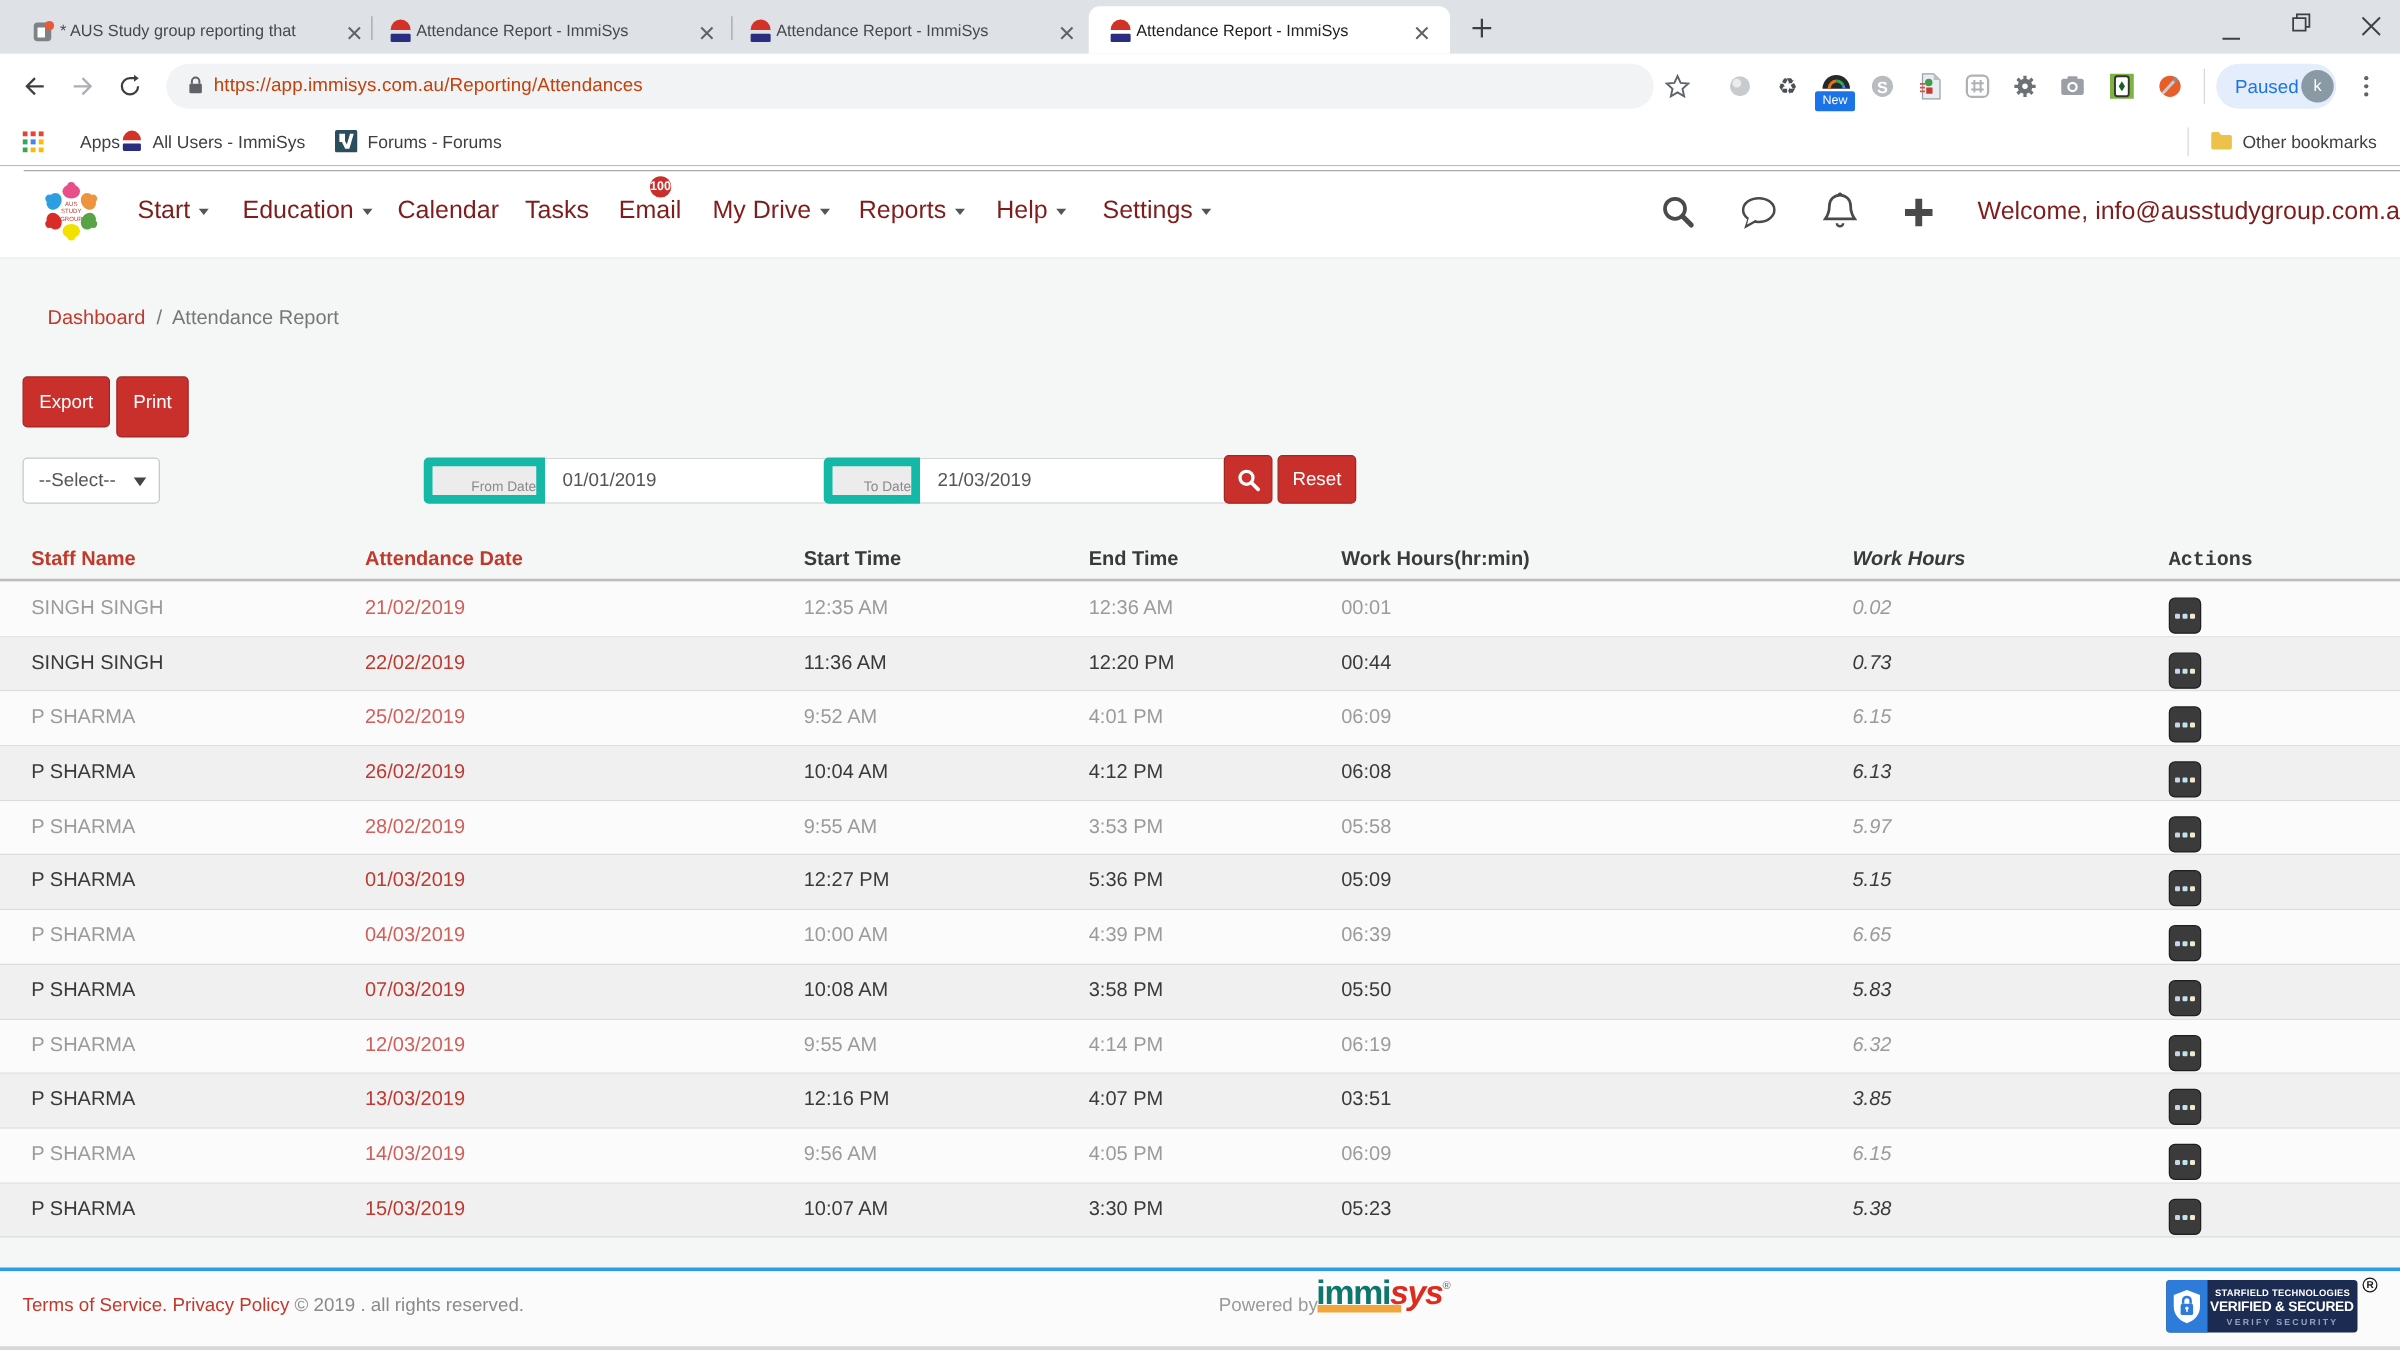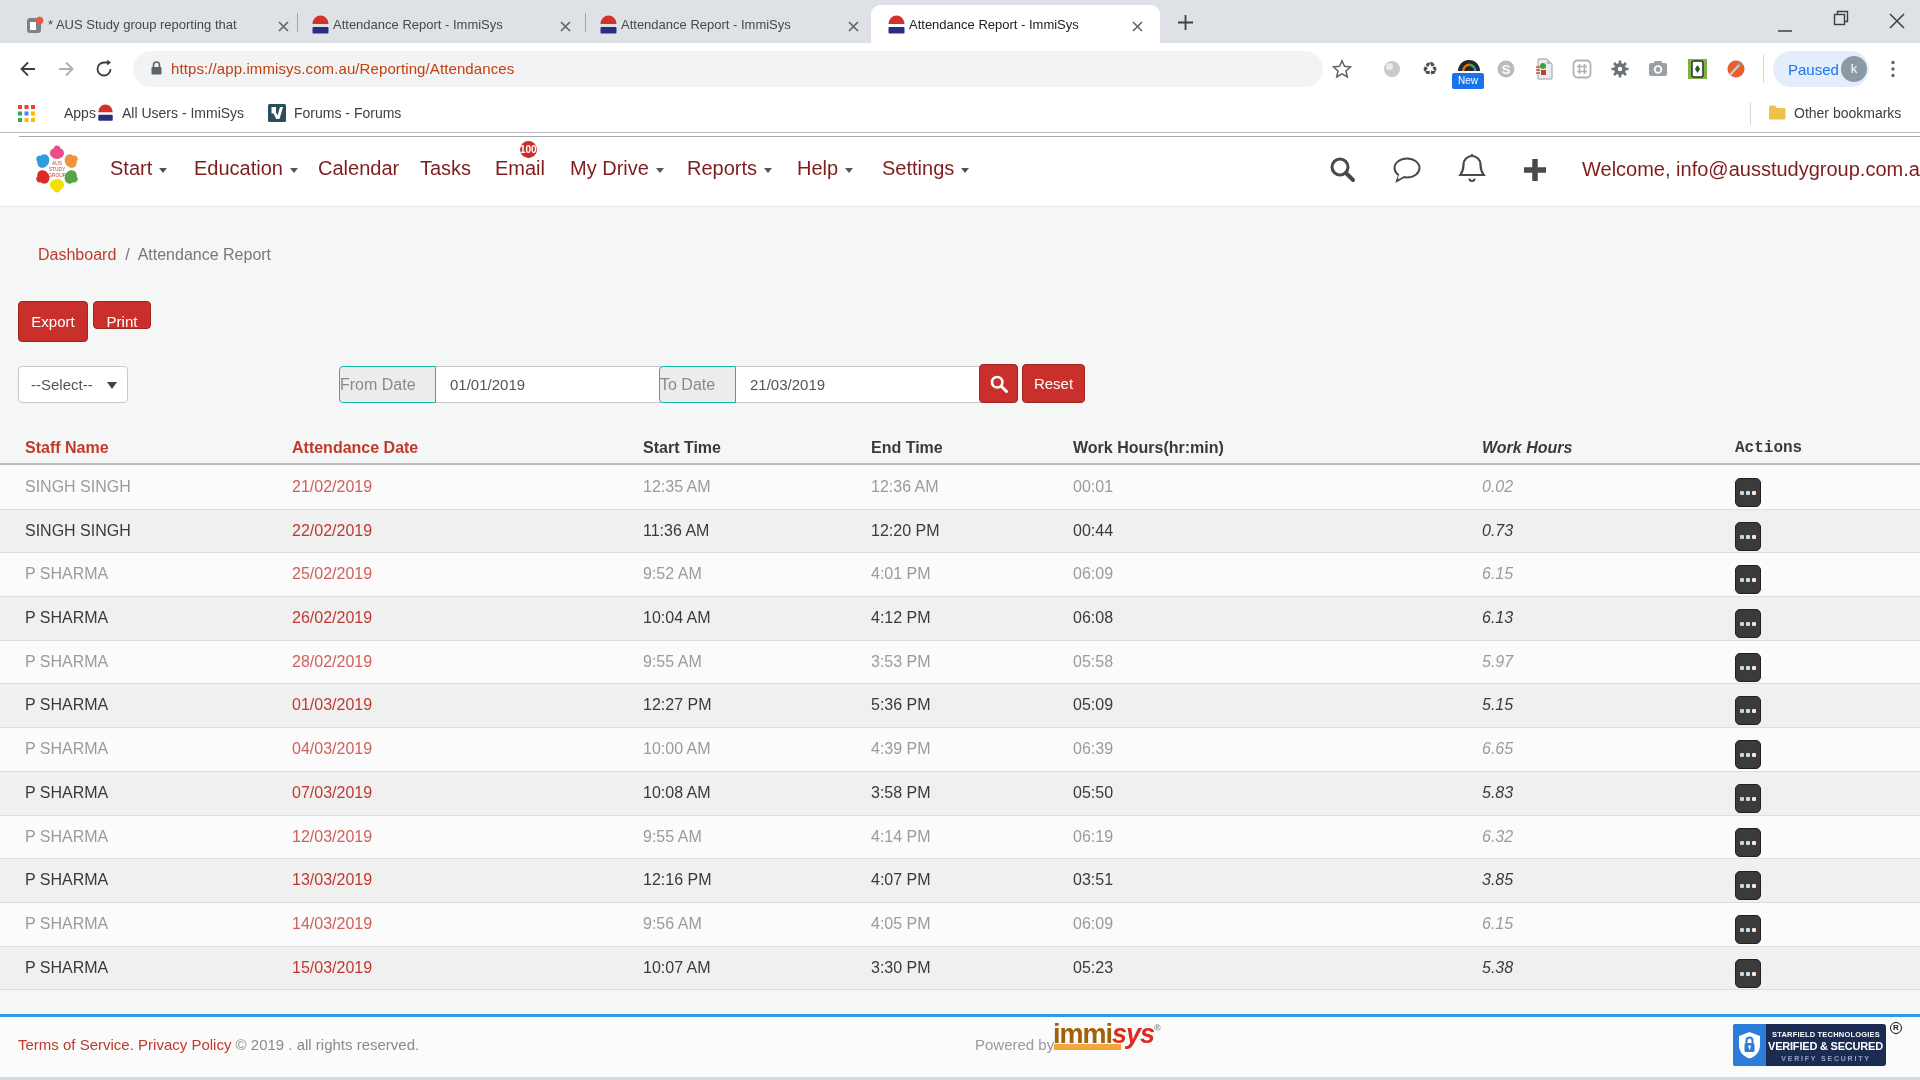--- a/index.html
+++ b/index.html
@@ -38,28 +38,28 @@
 .caret { display:inline-block; width:0; height:0; border-left:4px solid transparent; border-right:4px solid transparent; border-top:5px solid #555; margin-left:7px; vertical-align:2px; }
 #emailbadge { position:absolute; left:520px; top:8px; width:17px; height:17px; background:#C9302C; border-radius:9px; color:#fff; font-size:10px; font-weight:bold; text-align:center; line-height:17px; }
 
 
 #breadcrumb { left:38px; top:246px; font-size:16px; color:#777; }
 #breadcrumb .red { color:#C0392B; }
 
 
 .redbtn { position:absolute; background:#C9302C; border:1px solid #A02622; border-radius:4px; color:#FFFFFF; text-align:center; }
 #btn-export { left:18px; top:301px; width:70px; height:41px; font-size:15px; line-height:39px; }
-#btn-print { left:93px; top:301px; width:58px; height:28px; font-size:15px; line-height:39px; }
+#btn-print { left:93px; top:301px; width:58px; height:49px; font-size:15px; line-height:39px; }
 
 
 #selectbox { left:18px; top:366px; width:110px; height:37px; background:#fff; border:1px solid #C8C8C8; border-radius:4px; }
 #selectbox span { position:absolute; left:12px; top:9px; font-size:15px; color:#555; }
 #selectbox .sarrow { position:absolute; right:10px; top:15px; width:0; height:0; border-left:5px solid transparent; border-right:5px solid transparent; border-top:7px solid #444; }
 .dgroup { position:absolute; top:366px; height:37px; }
-.dlabel { position:absolute; left:0; top:0; height:37px; background:#ECECEC; border:1px solid #14b8a6; border-radius:4px 0 0 4px; font-size:16px; color:#8A8A8A; text-align:left; }
+.dlabel { position:absolute; left:0; top:0; height:37px; background:#ECECEC; border:7px solid #14b8a6; border-radius:4px 0 0 4px; font-size:11px; color:#8A8A8A; text-align:right; }
 .dinput { position:absolute; top:0; height:37px; background:#fff; border:1px solid #C8C8C8; border-left:none; border-radius:0 4px 4px 0; font-size:15px; color:#555; }
 .dinput span { position:absolute; left:14px; top:9px; }
 #fromgroup { left:339px; }
 #fromgroup .dlabel { width:97px; line-height:35px; }
 #fromgroup .dinput { left:97px; width:285px; }
 #togroup { left:659px; }
 #togroup .dlabel { width:77px; line-height:35px; }
 #togroup .dinput { left:77px; width:270px; }
 #btn-search { left:979px; top:364px; width:39px; height:39px; }
 #btn-reset { left:1022px; top:364px; width:63px; height:39px; font-size:15px; line-height:37px; }
@@ -82,21 +82,21 @@
 .actbtn i.d2 { left:10px; background:#BFE4EE; }
 .actbtn i.d3 { left:16px; background:#F2E9CE; }
 
 
 #blueline { left:0; top:1014px; width:1920px; height:3px; background:#2F9BE8; }
 #footer { left:0; top:1017px; width:1920px; height:60px; background:#FBFBFB; }
 #footleft { position:absolute; left:18px; top:19px; font-size:15px; color:#8A8A8A; }
 #footleft .red { color:#C0392B; }
 #powered { position:absolute; left:975px; top:19px; font-size:15px; color:#9A9A9A; }
 #immilogo { position:absolute; left:1053px; top:2px; font-size:27px; font-weight:bold; letter-spacing:-1px; }
-#immilogo .immi { color:#a16207; }
+#immilogo .immi { color:#0f766e; }
 #immilogo .sys { color:#DE2B1F; font-style:italic; }
 #immilogo .reg { font-size:9px; color:#888; vertical-align:12px; letter-spacing:0; }
 #orangebar { position:absolute; left:1054px; top:27px; width:67px; height:6px; background:#F0A63C; }
 #bottomedge { left:0; top:1077px; width:1920px; height:3px; background:#D5D8DA; }
 
 
 #secbadge { left:1733px; top:1024px; width:153px; height:42px; background:#1B2B52; border-radius:3px; }
 #secbadge .blueblk { position:absolute; left:0; top:0; width:33px; height:42px; background:#2E7CD9; border-radius:3px 0 0 3px; }
 #secbadge .l1 { position:absolute; left:36px; top:6px; width:114px; text-align:center; color:#fff; font-size:7.5px; font-weight:bold; letter-spacing:0.2px; white-space:nowrap; }
 #secbadge .l2 { position:absolute; left:35px; top:16px; width:115px; text-align:center; color:#fff; font-size:11px; font-weight:bold; letter-spacing:-0.2px; white-space:nowrap; }

